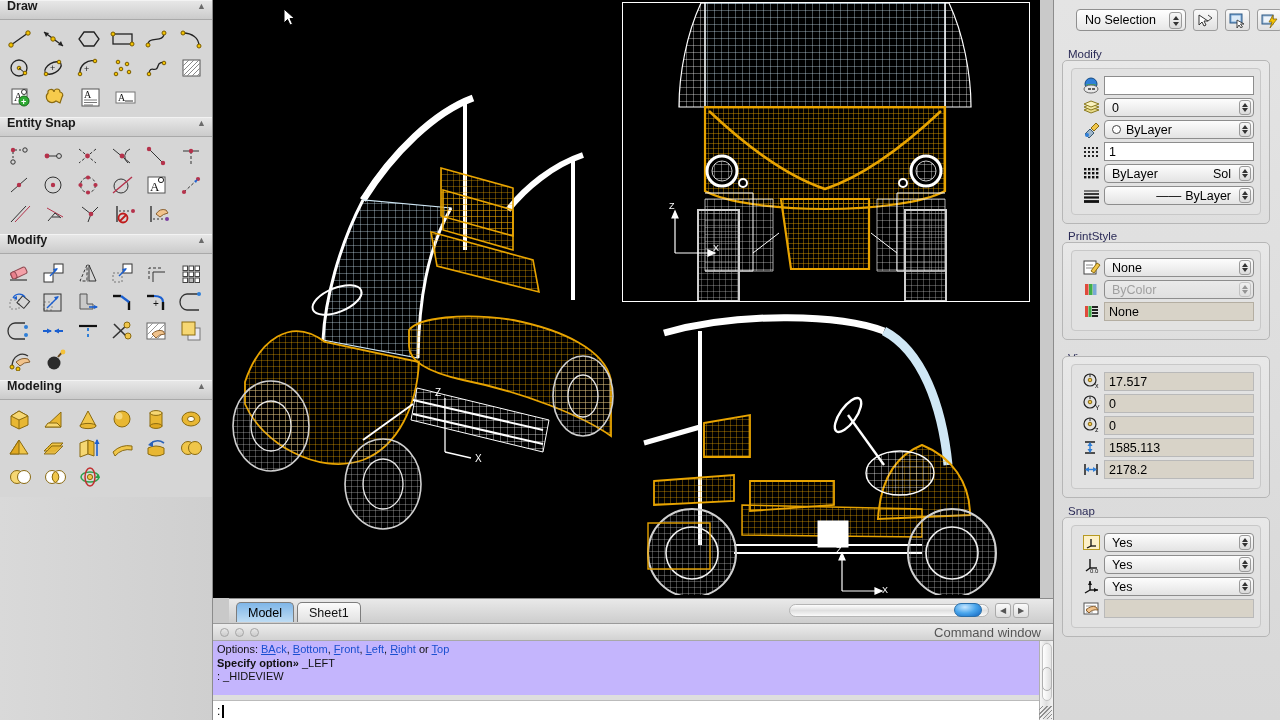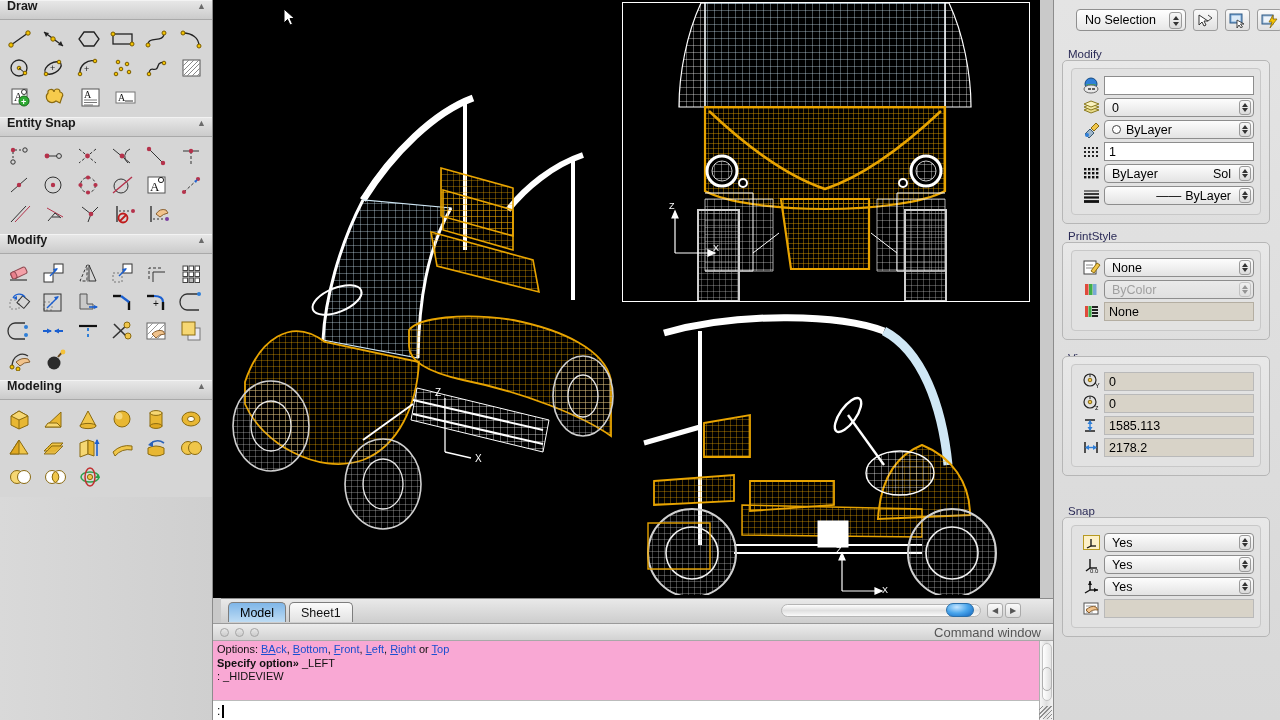--- a/index.html
+++ b/index.html
@@ -57,21 +57,21 @@
     position:absolute; left:1px; top:124px; width:13px; height:17px;
     border-radius:50%;
     background:radial-gradient(circle at 35% 28%, #bfe2ff 0%, #49a6ec 45%, #1565c0 100%);
     border:1px solid #2a6ea8;
   }
   #vscroll .arr{ position:absolute; left:3px; width:9px; height:9px; }
   .ar-up{ top:2px; border-left:4.5px solid transparent; border-right:4.5px solid transparent; border-bottom:6px solid #707070;}
   .ar-dn{ bottom:12px; border-left:4.5px solid transparent; border-right:4.5px solid transparent; border-top:6px solid #707070;}
   
   #tabbar{
-    position:absolute; left:8px; top:598px; width:840px; height:25px;
+    position:absolute; left:16px; top:598px; width:840px; height:25px;
     background:linear-gradient(to bottom,#e9e9e9,#cdcdcd);
     border-top:1px solid #8c8c8c;
   }
   .tab{
     position:absolute; top:3px; height:20px; padding:0 11px;
     display:flex; align-items:center; font-size:12.5px;
     border:1px solid #7d7d7d; border-bottom:none;
     border-radius:5px 5px 0 0;
   }
   .tab.active{ left:7px; background:linear-gradient(to bottom,#7fb6e8,#bedcf4); color:#000; font-weight:normal; z-index:2;}
@@ -101,22 +101,22 @@
   #cmd-title{
     height:17px; position:relative;
     background:linear-gradient(to bottom,#ececec,#d2d2d2);
     border-bottom:1px solid #a8a8a8;
     display:flex; align-items:center; justify-content:center;
     font-size:13px; color:#555;
   }
   .wdot{ position:absolute; top:4px; width:9px; height:9px; border-radius:50%;
     background:linear-gradient(to bottom,#e6e6e6,#cccccc); border:1px solid #a5a5a5; }
   #cmd-history{
-    position:absolute; left:0; top:17px; width:826px; height:60px;
-    background:#f9a8d4; padding:2px 4px; font-size:11px; line-height:13.5px; color:#111;
+    position:absolute; left:0; top:17px; width:826px; height:54px;
+    background:#c4b5fd; padding:2px 4px; font-size:11px; line-height:13.5px; color:#111;
     overflow:hidden;
   }
   #cmd-history a{ color:#1a4fd0; text-decoration:none; }
   #cmd-history u{ text-decoration:underline; }
   .bold{ font-weight:bold; }
   #cmd-input{
     position:absolute; left:0; top:76px; width:826px; height:21px;
     background:#fff; border-top:1px solid #bbb; padding:2px 4px;
     font-size:12px; color:#000; display:flex; align-items:center;
   }
@@ -1191,20 +1191,31 @@
 
   <div class="group-label" style="top:352px">View</div>
   <div class="group" style="top:356px">
     <div class="inner">
       <div class="prow">
         <span class="picon">
           <svg width="19" height="17">
               <circle cx="8" cy="7" r="6" fill="none" stroke="#222" stroke-width="1.2"></circle>
               <circle cx="8" cy="7" r="1.8" fill="#f0c64a" stroke="#8a6a10"></circle>
               <line x1="8" y1="1" x2="8" y2="4" stroke="#222"></line>
+              <text x="13" y="15" font-size="7" fill="#111">x</text>
+            </svg>
+        </span>
+        <span class="pgray">17.517</span>
+      </div>
+      <div class="prow">
+        <span class="picon">
+          <svg width="19" height="17">
+              <circle cx="8" cy="7" r="6" fill="none" stroke="#222" stroke-width="1.2"></circle>
+              <circle cx="8" cy="7" r="1.8" fill="#f0c64a" stroke="#8a6a10"></circle>
+              <line x1="8" y1="1" x2="8" y2="4" stroke="#222"></line>
               <text x="13" y="15" font-size="7" fill="#111">Y</text>
             </svg>
         </span>
         <span class="pgray">0</span>
       </div>
       <div class="prow">
         <span class="picon">
           <svg width="19" height="17">
               <circle cx="8" cy="7" r="6" fill="none" stroke="#222" stroke-width="1.2"></circle>
               <circle cx="8" cy="7" r="1.8" fill="#f0c64a" stroke="#8a6a10"></circle>

